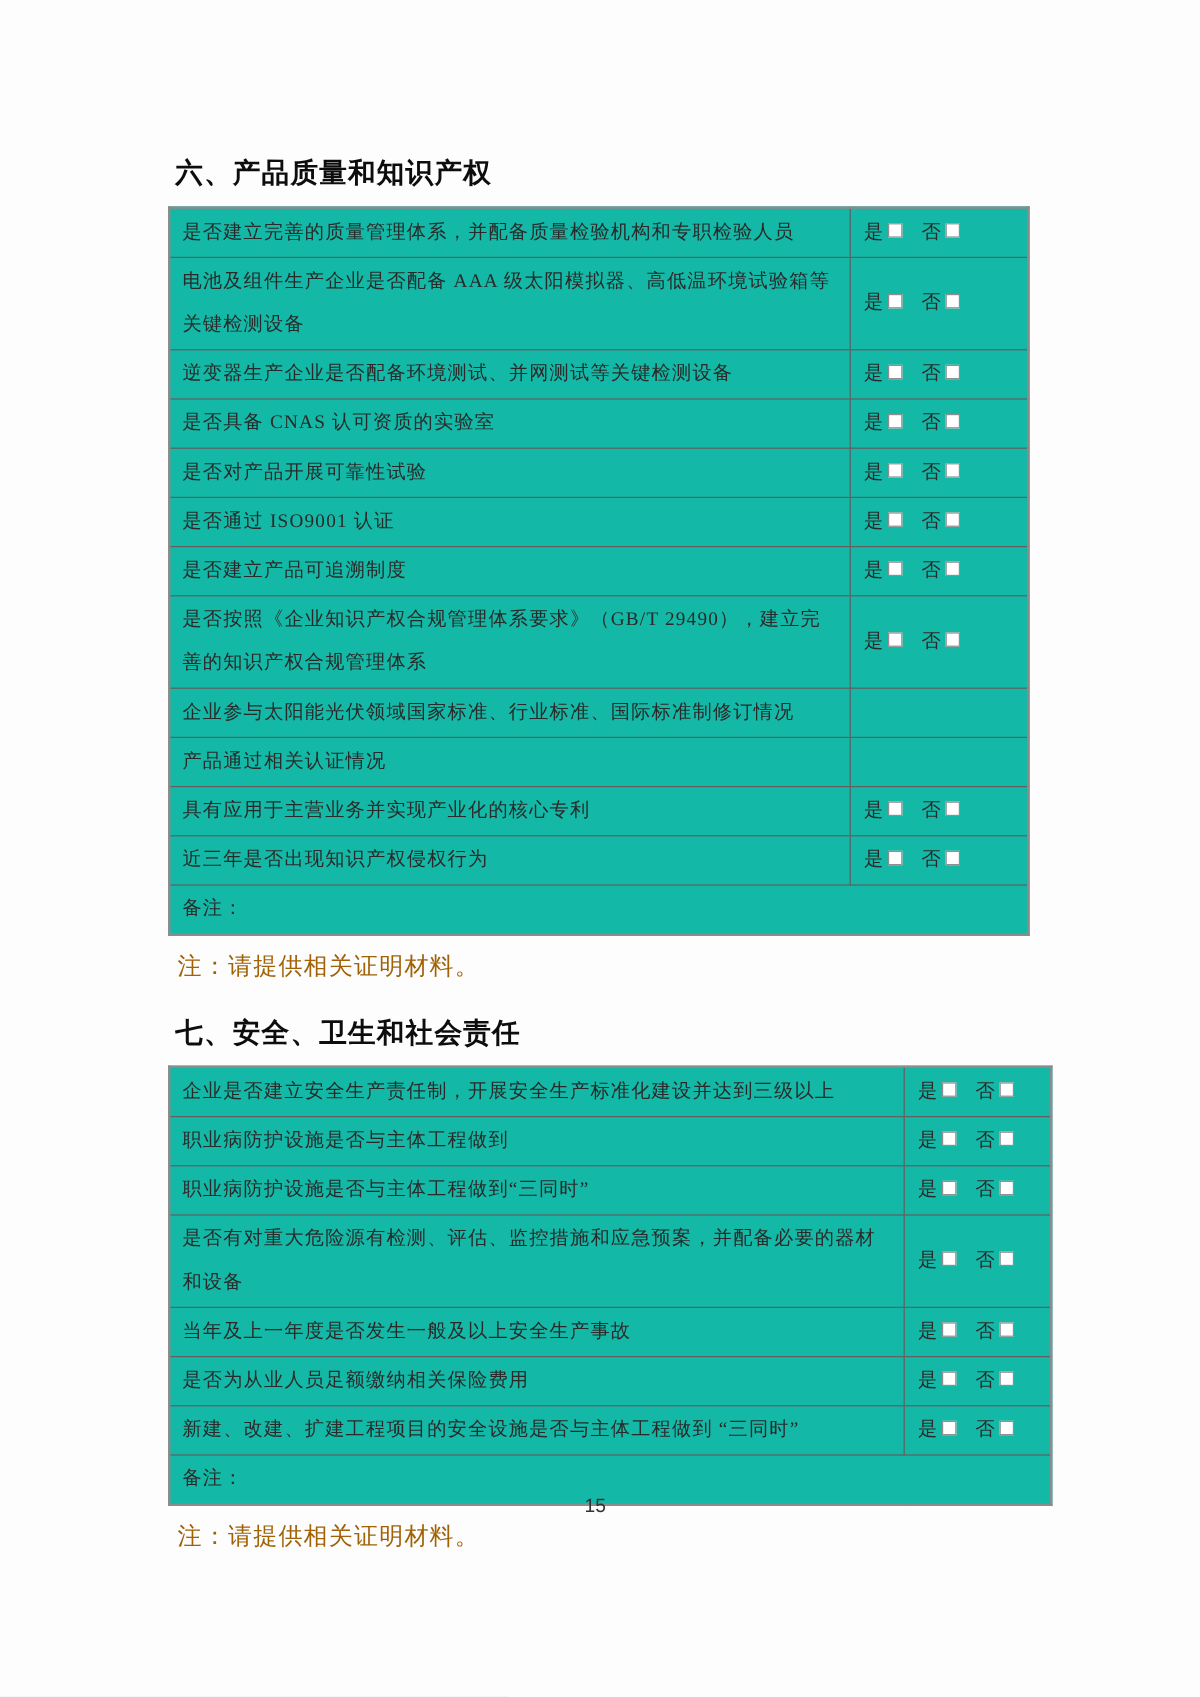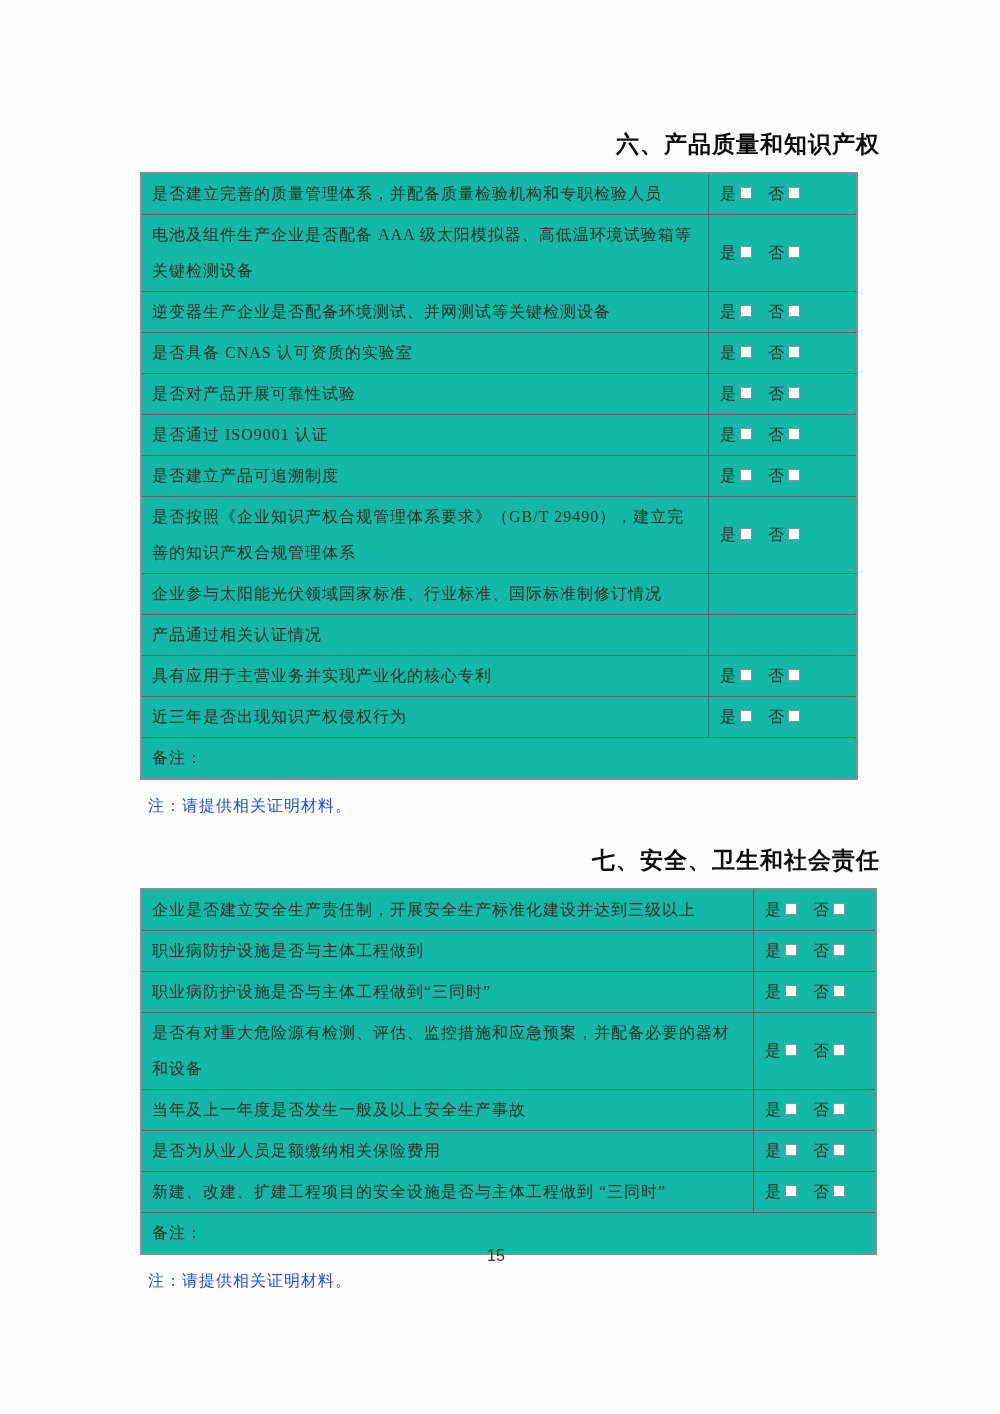--- a/index.html
+++ b/index.html
@@ -14,21 +14,20 @@
   }
   .content { position:absolute; left:140px; top:129px; width:740px; }
   .sec-title {
     font-family:"Liberation Sans","DejaVu Sans",sans-serif;
     font-weight:700;
     font-size:23px;
     line-height:30px;
     letter-spacing:1px;
     color:#0d0d0d;
     margin:0 0 0 6px;
-    text-align:right;
   }
   #sec7-title { margin-top:28px; }
   table {
     border-collapse:collapse;
     table-layout:fixed;
     background:#14b8a6;
     border:2px solid #8c8c8c;
     margin-top:13px;
   }
   #t6 { width:718px; }
@@ -50,25 +49,25 @@
   .cb {
     display:inline-block;
     width:10px; height:10px;
     border:1px solid #8f8f8f;
     margin-left:3px;
     background:#fff;
     vertical-align:baseline;
   }
   .remark { letter-spacing:1px; }
   .note {
-    font-size:16px;
+    font-size:20px;
     letter-spacing:1px;
     line-height:22px;
     margin:15px 0 0 8px;
-    color:#1d4ed8;
+    color:#a16207;
   }
   .page-number {
     position:absolute;
     left:0; top:1247px;
     width:992px;
     text-align:center;
     font-family:"Liberation Sans","DejaVu Sans",sans-serif;
     font-size:16px;
     color:#333;
   }

